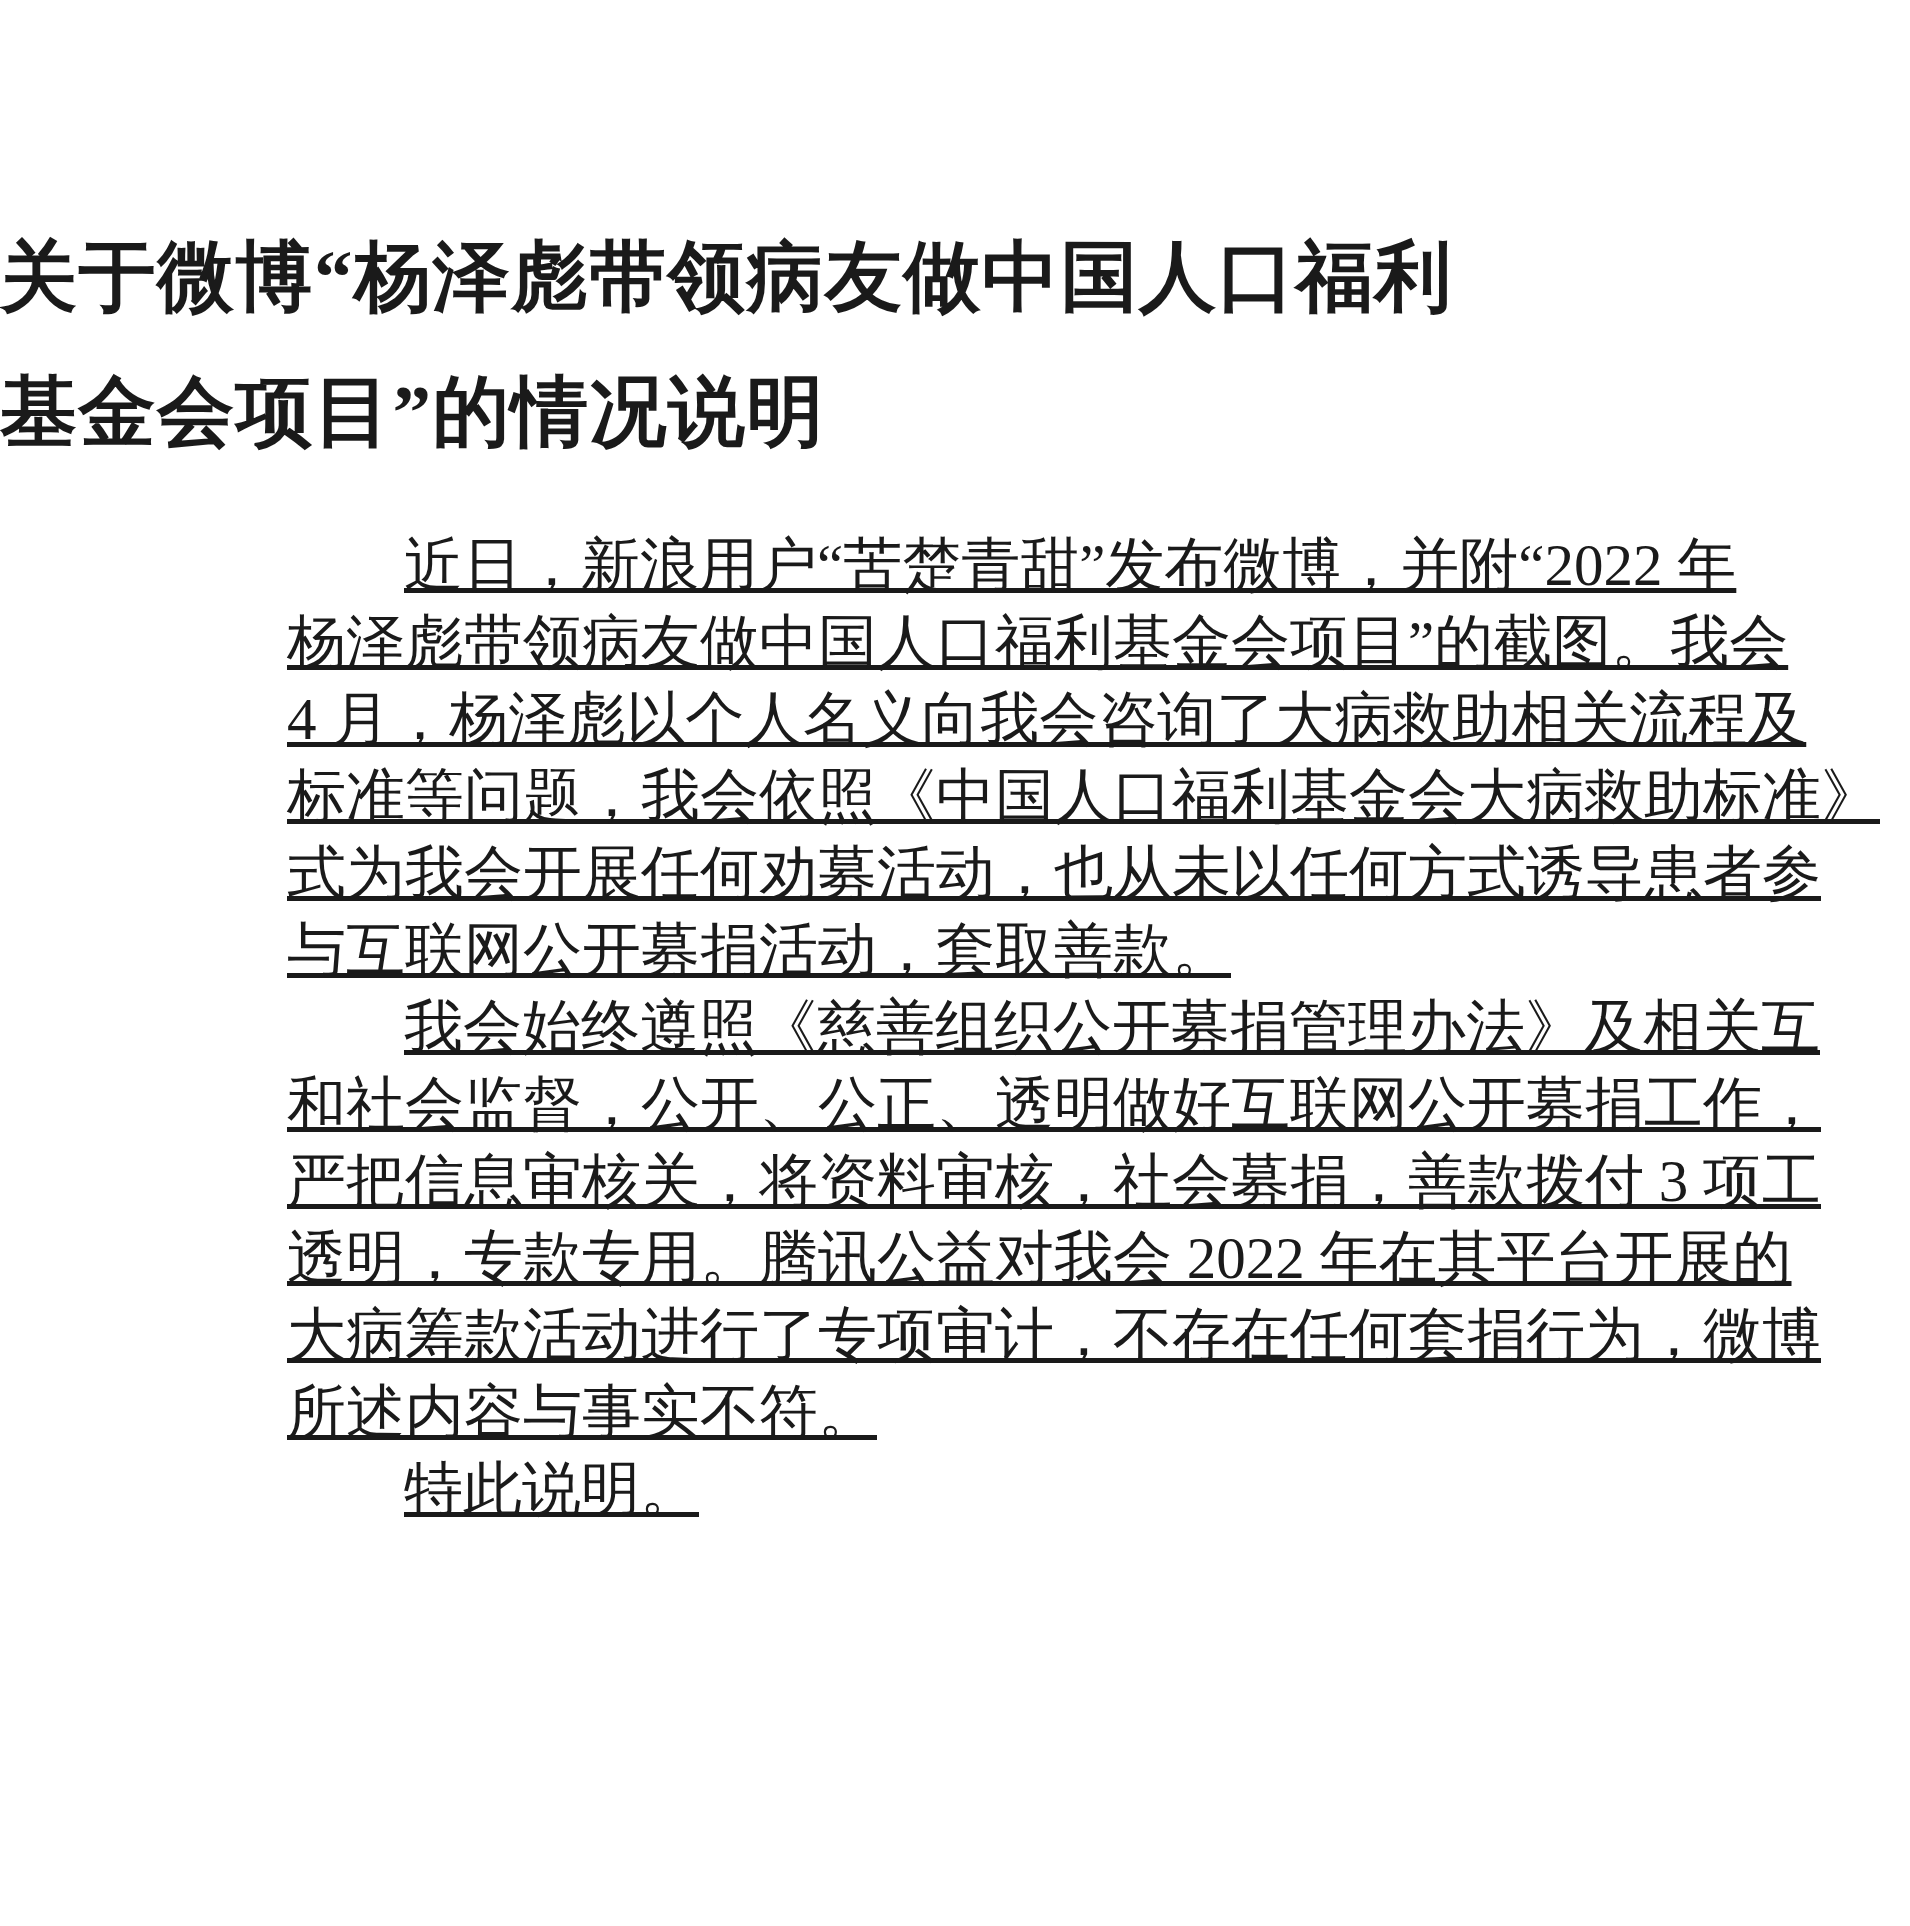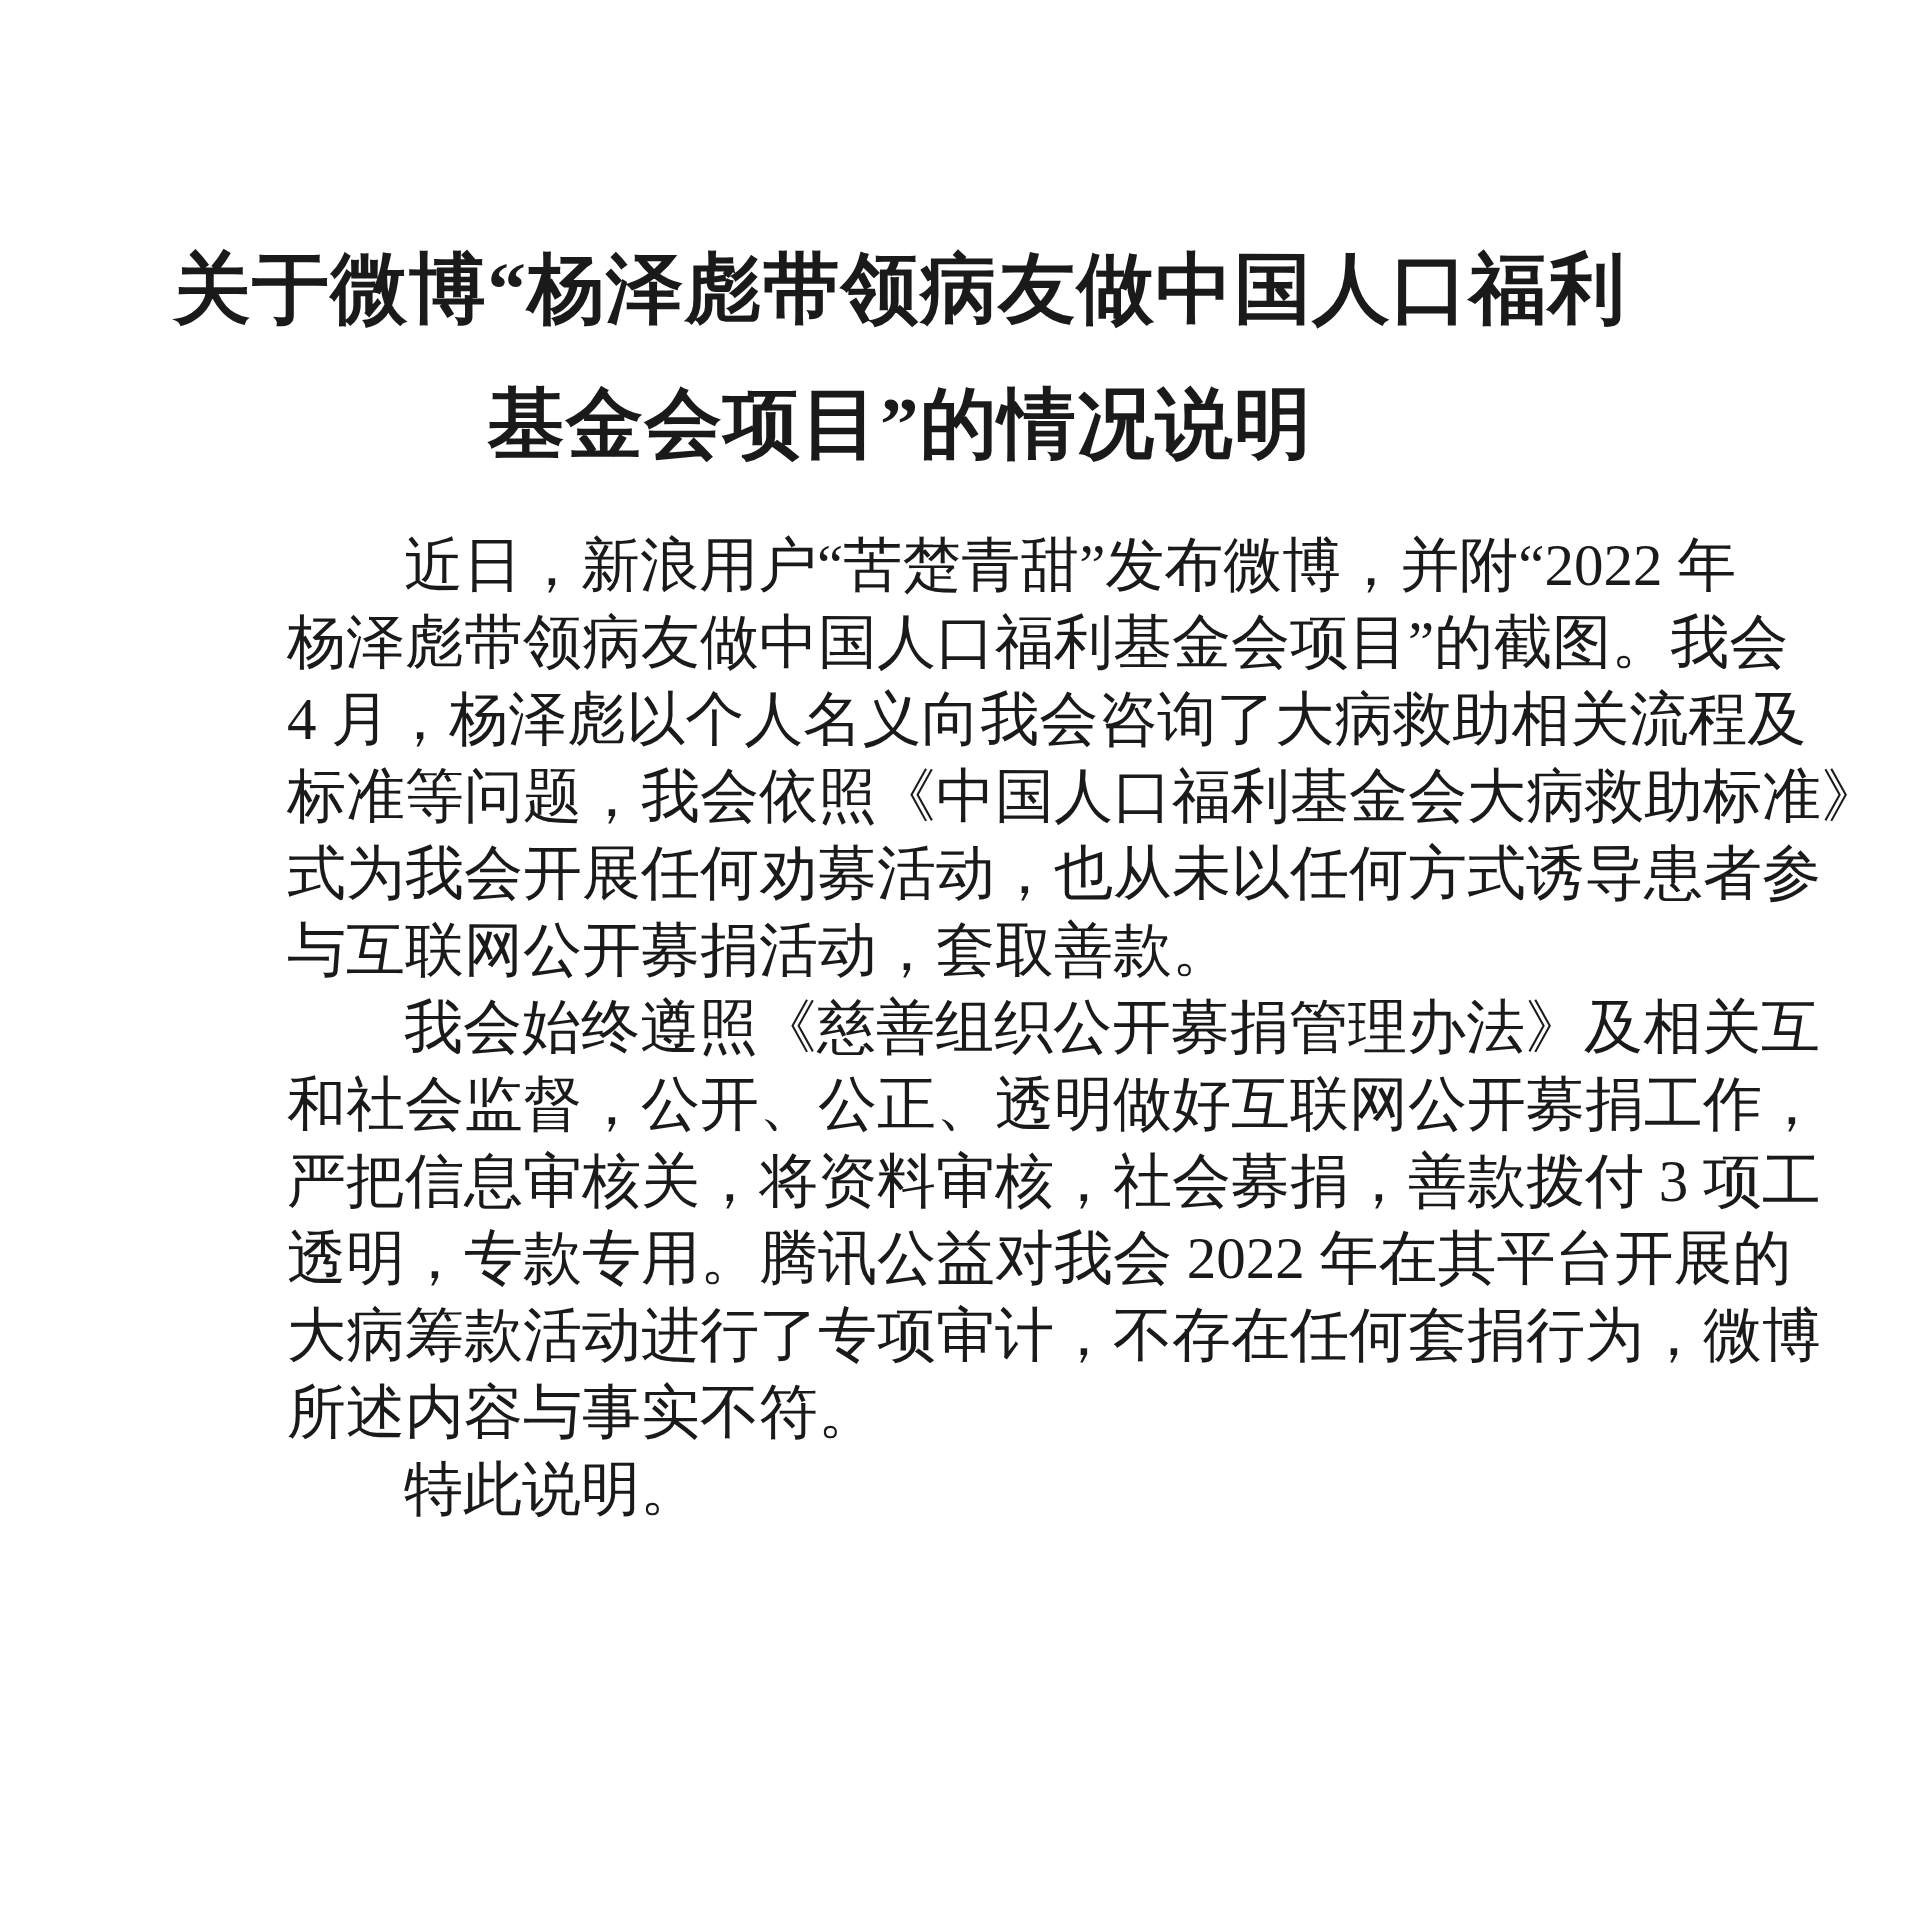--- a/index.html
+++ b/index.html
@@ -3,28 +3,28 @@
 <meta charset="utf-8">
 <style>
   :root { --seal-color:#dc3a30; --ink:#1a1a1a; }
   * { margin:0; padding:0; box-sizing:border-box; }
   html,body { width:1911px; height:2702px; background:#ffffff; }
   body { position:relative; font-family:"Liberation Serif","DejaVu Serif",serif; color:var(--ink); }
 
   .page { position:absolute; inset:0; background:#fff; }
 
   
-  .doc-title { position:absolute; top:222px; left:0; width:1800px; text-align:center;
+  .doc-title { position:absolute; top:210px; left:0; width:1800px; text-align:left;
                font-size:77px; line-height:135px; font-weight:700; letter-spacing:1.5px; }
 
   
   .doc-body { position:absolute; top:527px; left:287px; width:1335px;
               font-size:59px; line-height:77px; }
   .line { width:100%; text-align:justify; text-align-last:justify;
-          text-justify:inter-character; white-space:nowrap; }
+          text-justify:inter-character; white-space:nowrap;text-decoration:underline; }
   .line.end { text-align:right; text-align-last:left; }
   .line.indent { padding-left:117px; }
 </style>
 </head>
 <body style="--seal-color: #dc3a30;">
 
 <div class="page">
 
   <div class="doc-title">
     <div>关于微博“杨泽彪带领病友做中国人口福利</div>

